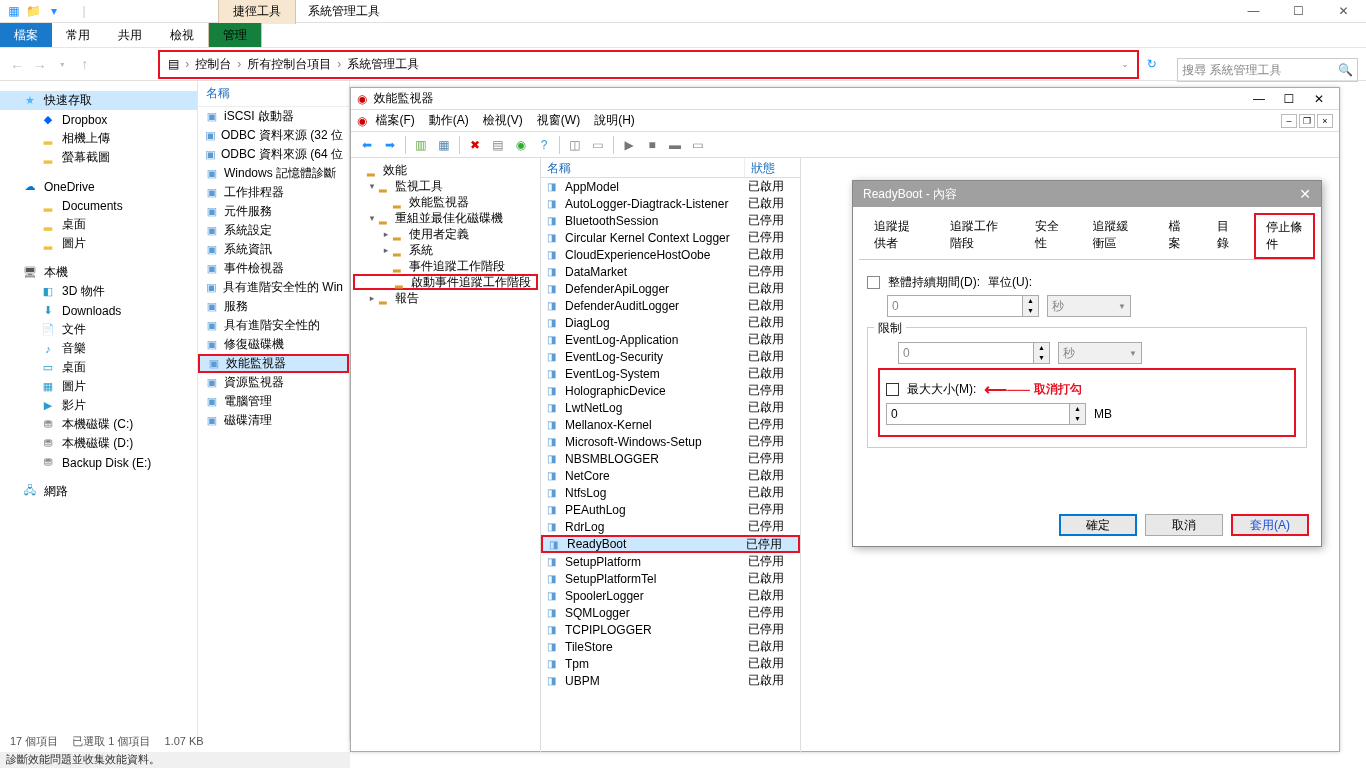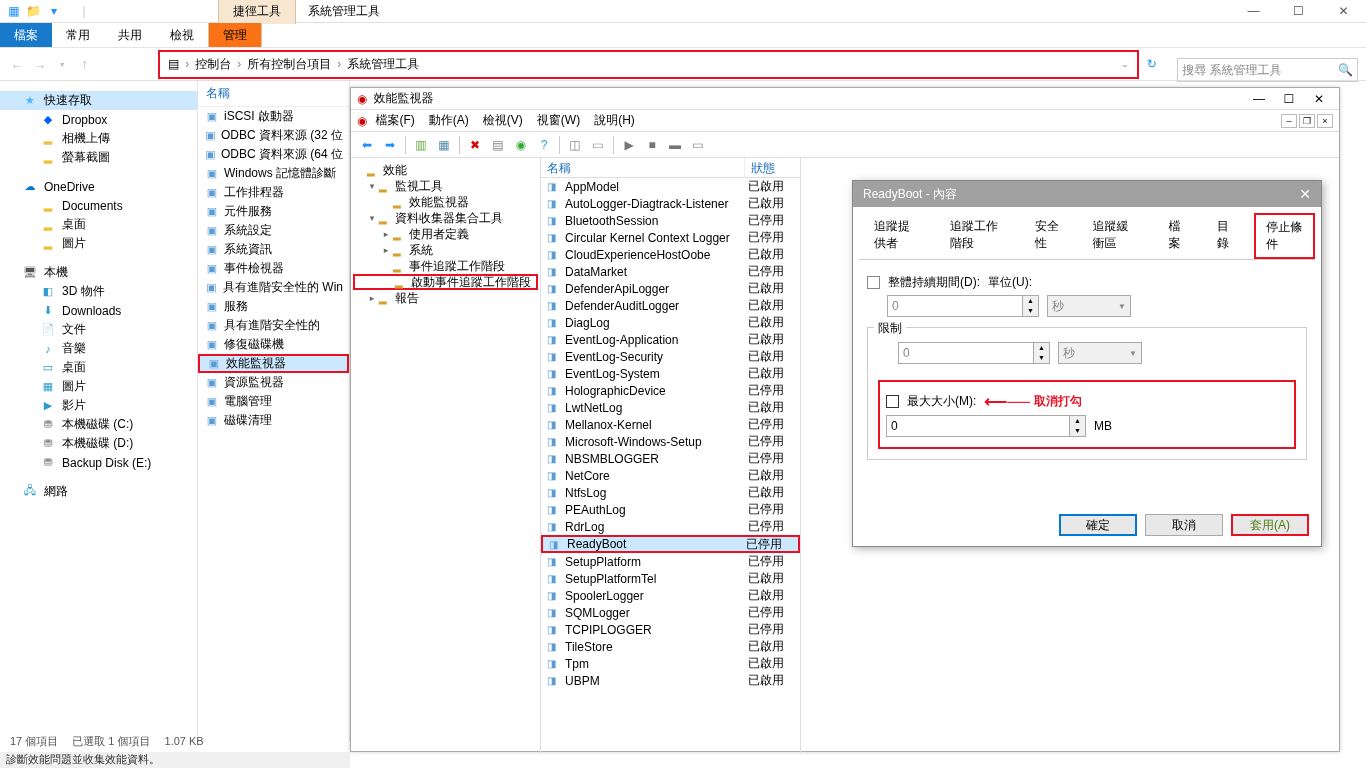--- a/index.html
+++ b/index.html
@@ -12,21 +12,21 @@
 .titlebar .tabgrp { display: flex; margin-left: 120px; }
 .titlebar .ttab { padding: 4px 14px; font-size: 12px; }
 .titlebar .ttab.active { background: #f7e6d0; border: 1px solid #d4c4a8; border-bottom: none; }
 .titlebar .winctl { margin-left: auto; display: flex; }
 .titlebar .winctl span { width: 45px; height: 23px; display: inline-flex; align-items: center; justify-content: center; color: #555; }
 
 
 .ribbon { height: 25px; display: flex; align-items: stretch; background: #fff; border-bottom: 1px solid #e5e5e5; }
 .ribbon .rtab { padding: 4px 14px; font-size: 12px; display: flex; align-items: center; }
 .ribbon .rtab.file { background: #1979ca; color: #fff; }
-.ribbon .rtab.active { background: #f97316; border-left:1px solid #d4c4a8; border-right:1px solid #d4c4a8;}
+.ribbon .rtab.active { background: #15803d; border-left:1px solid #d4c4a8; border-right:1px solid #d4c4a8;}
 
 
 .navrow { height: 33px; display: flex; align-items: center; padding: 3px 8px; gap: 4px; border-bottom:1px solid #e0e0e0; }
 .navrow .navbtn { width: 20px; height: 20px; color: #bbb; display: inline-flex; align-items: center; justify-content: center; font-size: 14px; }
 .breadcrumb { flex: 0 0 auto; border: 2px solid #e81123; padding: 4px 8px; display: flex; align-items: center; gap: 6px; margin-left:60px; }
 .breadcrumb .sep { color: #888; }
 .breadcrumb .bc-spacer { width: 690px; }
 .navrow .refresh { width:20px; margin-left:4px; color:#1e90ff; }
 .searchbox { margin-left: 8px; width: 195px; height: 24px; border: 1px solid #ccc; display: flex; align-items: center; padding: 0 4px; color: #888; margin-top: 12px; }
 .searchbox .sicon { margin-left: auto; }
@@ -94,27 +94,27 @@
 .propdlg .row { display: flex; align-items: center; gap: 8px; margin: 4px 0; }
 .propdlg .cb { width: 13px; height: 13px; border: 1px solid #888; display:inline-block; flex-shrink:0; }
 .propdlg .numinput { width: 152px; height: 22px; border: 1px solid #aaa; display: flex; align-items:center; }
 .propdlg .numinput .numval { flex:1; padding:0 4px; }
 .propdlg .numinput .spin { width:16px; display:flex; flex-direction:column; }
 .propdlg .numinput .spin span { height:10px; font-size:7px; text-align:center; border-left:1px solid #aaa; line-height:10px; background:#f0f0f0;}
 .propdlg .sel { width: 84px; height: 22px; border: 1px solid #aaa; display:flex; align-items:center; padding:0 4px; background:#f0f0f0; color:#888;}
 .propdlg .sel .dd { margin-left:auto; font-size:8px;}
 .propdlg .grp { border: 1px solid #ccc; padding: 10px; margin-top: 10px; position:relative; }
 .propdlg .grp .glabel { position:absolute; top:-8px; left:6px; background:#fff; padding:0 4px; }
-.propdlg .redbox { border: 2px solid #e81123; padding: 6px; margin-top: 16px; }
+.propdlg .redbox { border: 2px solid #e81123; padding: 6px; margin-top: 4px; }
 .propdlg .annot { color: #e81123; font-weight: bold; display:flex; align-items:center; gap:4px; }
 .propdlg .arrow { font-size:16px; font-weight:bold; }
 .propdlg .dlgbtns { position:absolute; bottom:10px; right:12px; display:flex; gap:8px; }
 .propdlg .dbtn { width: 78px; height: 22px; border: 1px solid #aaa; background: #e8e8e8; display:inline-flex; align-items:center; justify-content:center; }
 .propdlg .dbtn.primary { border:2px solid #0078d4; }
-.propdlg .dbtn.hl { border:2px solid #e81123; color:#4d7c0f; }
+.propdlg .dbtn.hl { border:2px solid #e81123; color:#1d4ed8; }
 
 .statusbar { position:absolute; bottom:16px; left:0; height:22px; display:flex; align-items:center; padding:0 10px; gap:14px; color:#555; font-size:11px; }
 .statusbar2 { position:absolute; bottom:0; left:0; height:16px; font-size:11px; padding:0 6px; color:#333; background:#f0f0f0; width:350px;}
 </style>
 </head>
 <body>
 
 <div class="titlebar">
   <div class="qat">
     <span class="qi">▦</span>
@@ -390,21 +390,21 @@
           <span>監視工具</span>
         </div>
         <div class="tn d2">
           <span class="exp"></span>
           <span class="ticon" style="color:#d8a030">▂</span>
           <span>效能監視器</span>
         </div>
         <div class="tn d1">
           <span class="exp">▾</span>
           <span class="ticon" style="color:#d8a030">▂</span>
-          <span>資料收集器集合工具</span>
+          <span>重組並最佳化磁碟機</span>
         </div>
         <div class="tn d2">
           <span class="exp">▸</span>
           <span class="ticon" style="color:#d8a030">▂</span>
           <span>使用者定義</span>
         </div>
         <div class="tn d2">
           <span class="exp">▸</span>
           <span class="ticon" style="color:#d8a030">▂</span>
           <span>系統</span>

